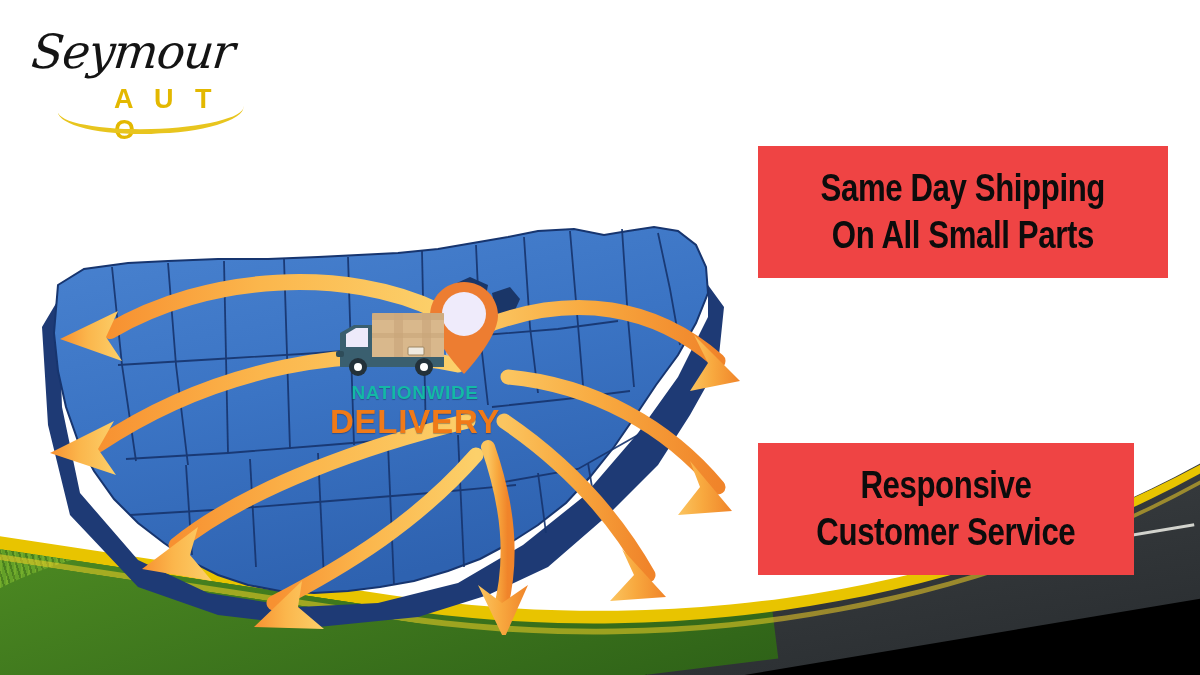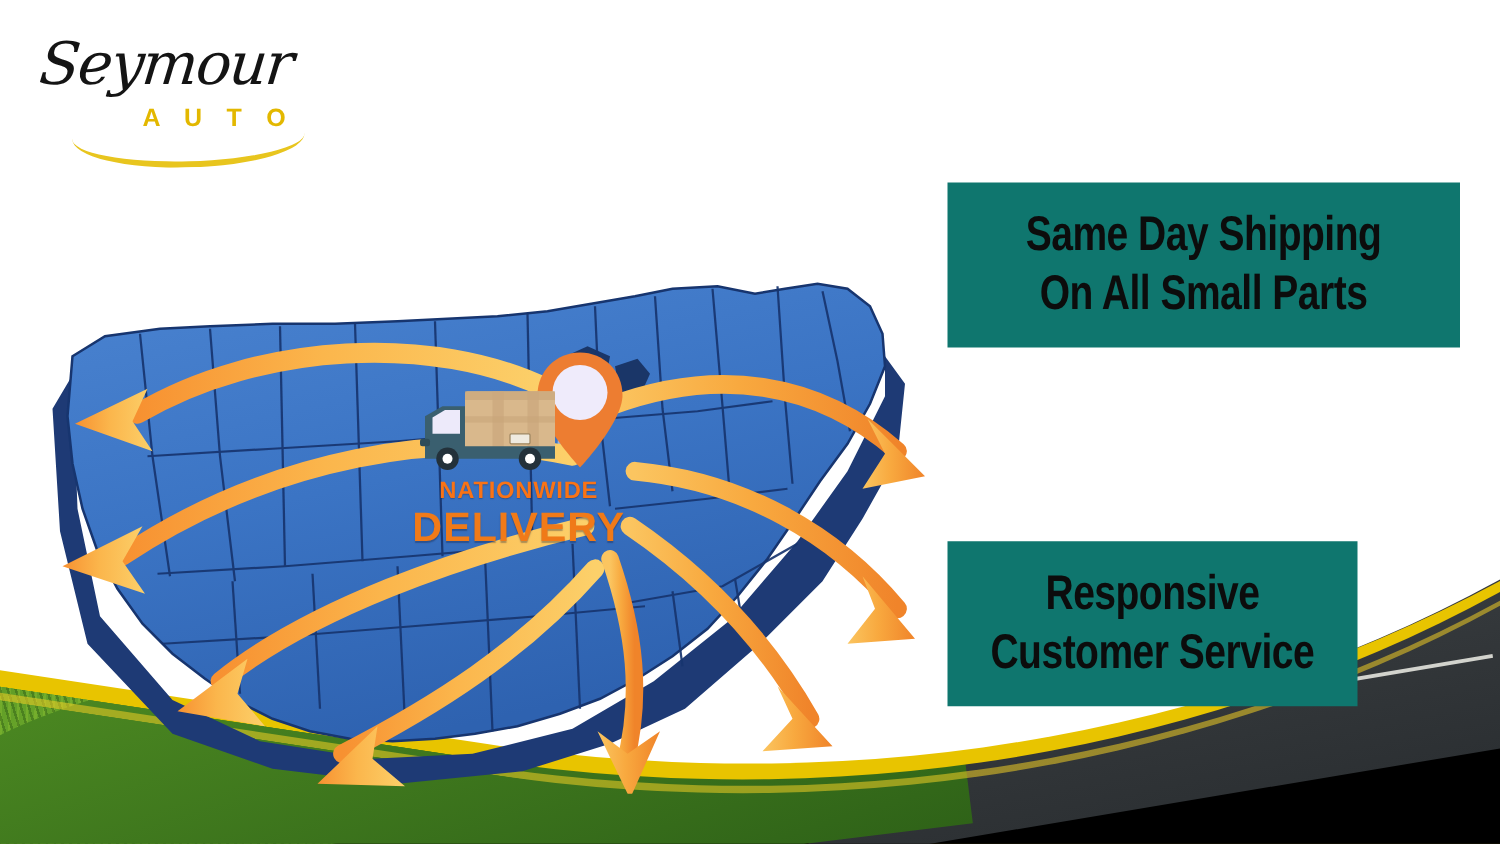--- a/index.html
+++ b/index.html
@@ -127,70 +127,70 @@
   .logo { position:absolute; left:28px; top:22px; width:215px; height:100px; }
   .logo .seymour {
     position:absolute; left:4px; top:2px;
     font-family:"DejaVu Serif", serif; font-style:italic;
     font-size:47px; color:#141414; letter-spacing:-1.5px;
     transform:skewX(-6deg);
   }
   .logo .auto {
     position:absolute; left:86px; top:62px;
     font-family:"Liberation Sans", sans-serif; font-weight:bold;
-    font-size:20px; color:#E3B800; letter-spacing:7px;
+    font-size:27px; color:#E3B800; letter-spacing:7px;
   }
   .logo .logoswoosh {
     position:absolute; left:30px; top:86px; width:186px; height:26px;
     border-bottom:5px solid #E8C51E;
     border-radius:0 0 52% 52% / 0 0 100% 100%;
     transform:rotate(-1.5deg);
   }
 
   
   .map { position:absolute; left:18px; top:215px; width:740px; height:420px; }
   .map svg { width:100%; height:100%; display:block; }
 
   
   .delivery { position:absolute; left:330px; top:275px; width:170px; height:175px; }
   .pin { position:absolute; left:98px; top:5px; width:72px; height:96px; }
   .truck { position:absolute; left:6px; top:32px; width:120px; height:72px; }
   .nationwide {
     position:absolute; left:-5px; top:108px; width:180px;
-    text-align:center; color:#f97316;
+    text-align:center; color:#14b8a6;
     font-family:"Liberation Sans", sans-serif; font-weight:bold;
     font-size:19px; letter-spacing:.6px; line-height:1;
     text-shadow:0 1px 1px rgba(20,30,60,.35);
   }
   .delivery-word {
     position:absolute; left:-5px; top:130px; width:180px;
     text-align:center; color:#F07A18;
     font-family:"Liberation Sans", sans-serif; font-weight:bold;
     font-size:33px; letter-spacing:.8px; line-height:1;
     text-shadow:0 1px 1px rgba(20,30,60,.35);
   }
 
   
   .fbox {
-    position:absolute; background:#0f766e;
+    position:absolute; background:#ef4444;
     display:flex; flex-direction:column;
     align-items:center; justify-content:center;
     color:#0c0c0c; text-align:center;
     font-family:"Liberation Sans", sans-serif;
     font-weight:bold; line-height:1.05;
   }
   .fbox .ln {
     display:block; transform:scaleX(.80); transform-origin:center;
     white-space:nowrap; letter-spacing:-.5px;
   }
   #box1 { left:758px; top:146px; width:410px; height:132px; }
   #box1 .ln { font-size:39px; }
   #box2 { left:760px; top:310px; width:408px; height:96px; }
   #box2 .ln { font-size:39px; }
-  #box3 { left:758px; top:433px; width:328px; height:132px; }
+  #box3 { left:758px; top:443px; width:376px; height:132px; }
   #box3 .ln { font-size:39px; }
   #box1 .ln:nth-child(2), #box3 .ln:nth-child(2) { margin-top:6px; }
 </style>
 </head>
 <body>
 
 <div class="stage">
 
   <div class="bg">
     <div class="sky"></div>

